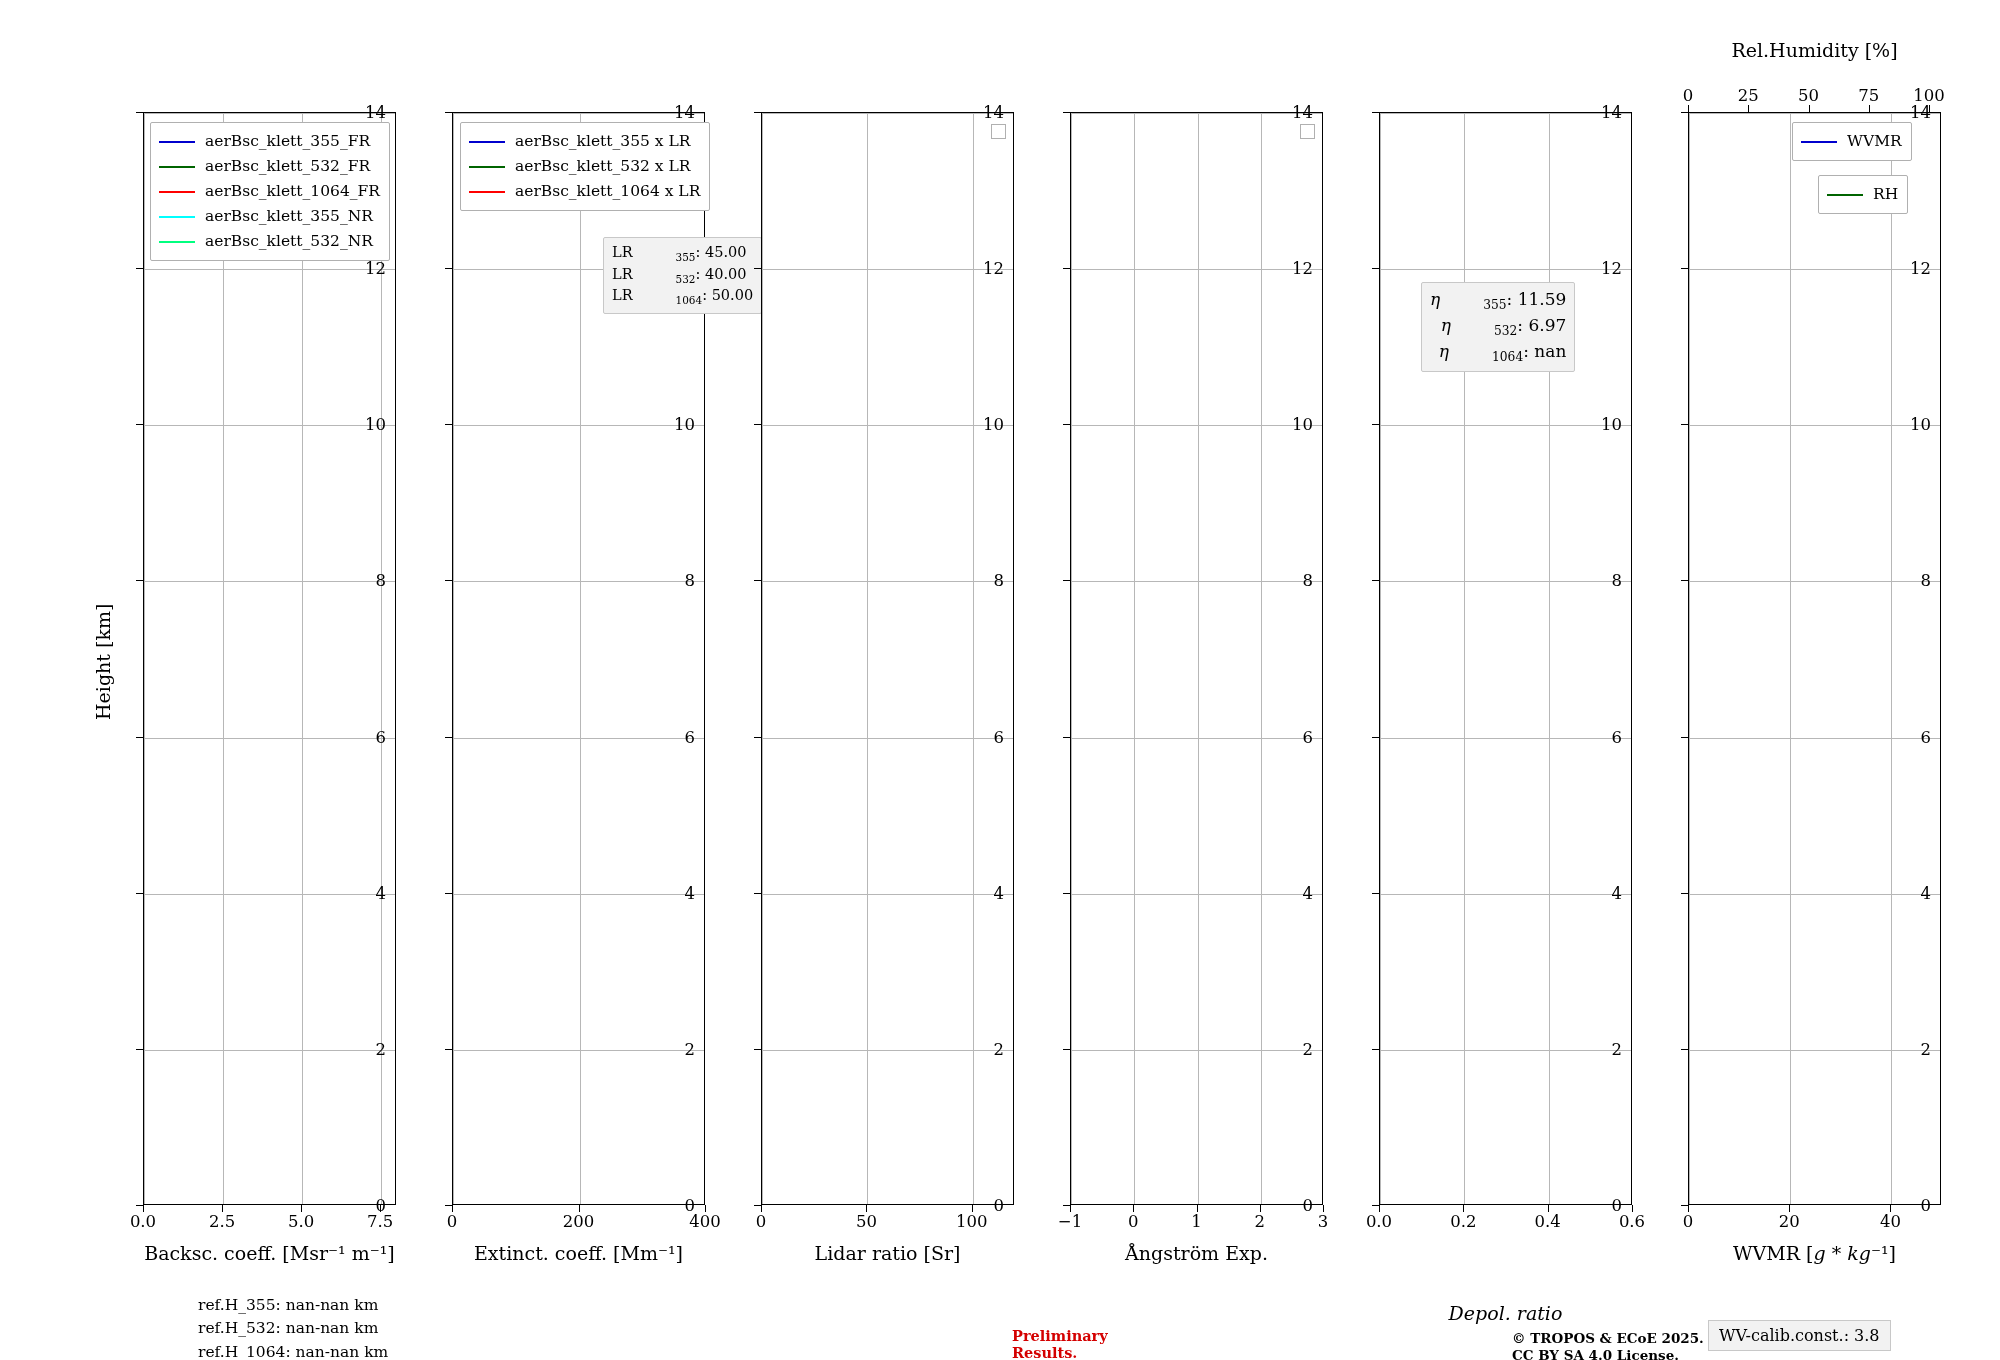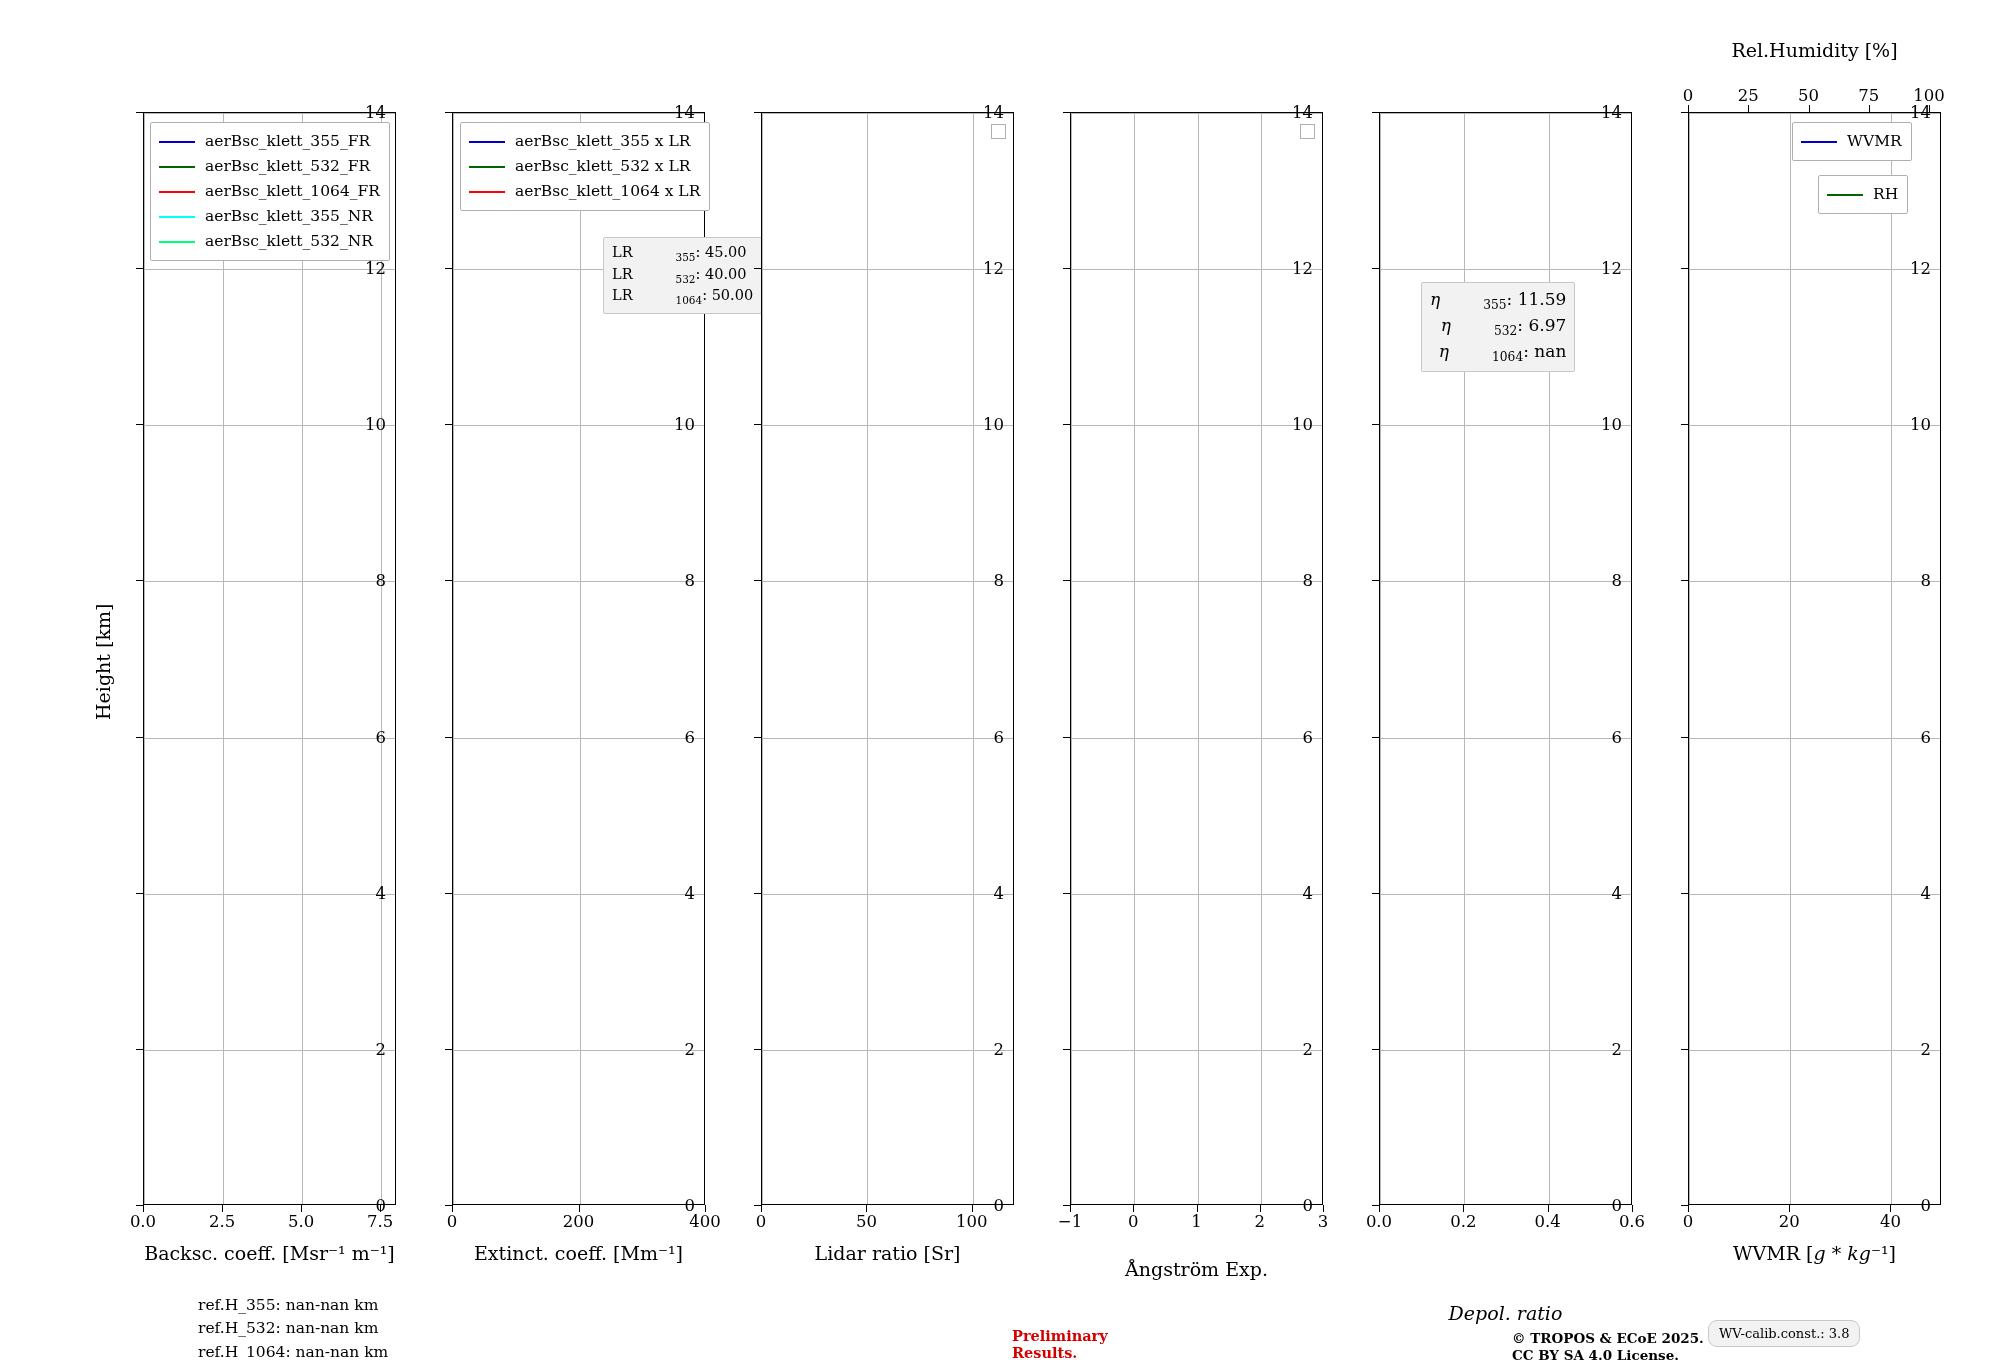--- a/index.html
+++ b/index.html
@@ -163,23 +163,23 @@
   .plain-annot {
     position: absolute;
     font-size: 15.5px;
     line-height: 1.5;
     white-space: nowrap;
   }
   .boxed-annot {
     position: absolute;
     background: #f2f2f2;
     border: 0.9px solid #c8c8c8;
-    border-radius: 9px;
+    border-radius: 0;
     padding: 5px 10px;
-    font-size: 13px;
+    font-size: 16px;
     white-space: nowrap;
   }
   
   .mini-legend {
     position: absolute;
     width: 13px; height: 13px;
     border: 0.9px solid #b0b0b0;
     background: #ffffff;
   }
   
@@ -465,21 +465,21 @@
     <div class="ticklabel-x" style="left: 0px; top: 1100px;">−1</div>
     <div class="tick-x" style="left: 63.25px;"></div>
     <div class="ticklabel-x" style="left: 63.25px; top: 1100px;">0</div>
     <div class="tick-x" style="left: 126.5px;"></div>
     <div class="ticklabel-x" style="left: 126.5px; top: 1100px;">1</div>
     <div class="tick-x" style="left: 189.75px;"></div>
     <div class="ticklabel-x" style="left: 189.75px; top: 1100px;">2</div>
     <div class="tick-x" style="left: 253px;"></div>
     <div class="ticklabel-x" style="left: 253px; top: 1100px;">3</div>
 
-    <div class="xlabel" style="top: 1130px; margin-top: 16px;">Ångström Exp.</div>
+    <div class="xlabel" style="top: 1130px;">Ångström Exp.</div>
 
     <div class="mini-legend" style="left: 230px; top: 12px;"></div>
   </div>
 
   <div class="panel" style="left: 1379px; top: 112px; width: 253px; height: 1093px;">
     <div class="plotbox">
       <div class="gridline-h" style="top: 0px;"></div>
       <div class="gridline-h" style="top: 156.1px;"></div>
       <div class="gridline-h" style="top: 312.3px;"></div>
       <div class="gridline-h" style="top: 468.4px;"></div>

